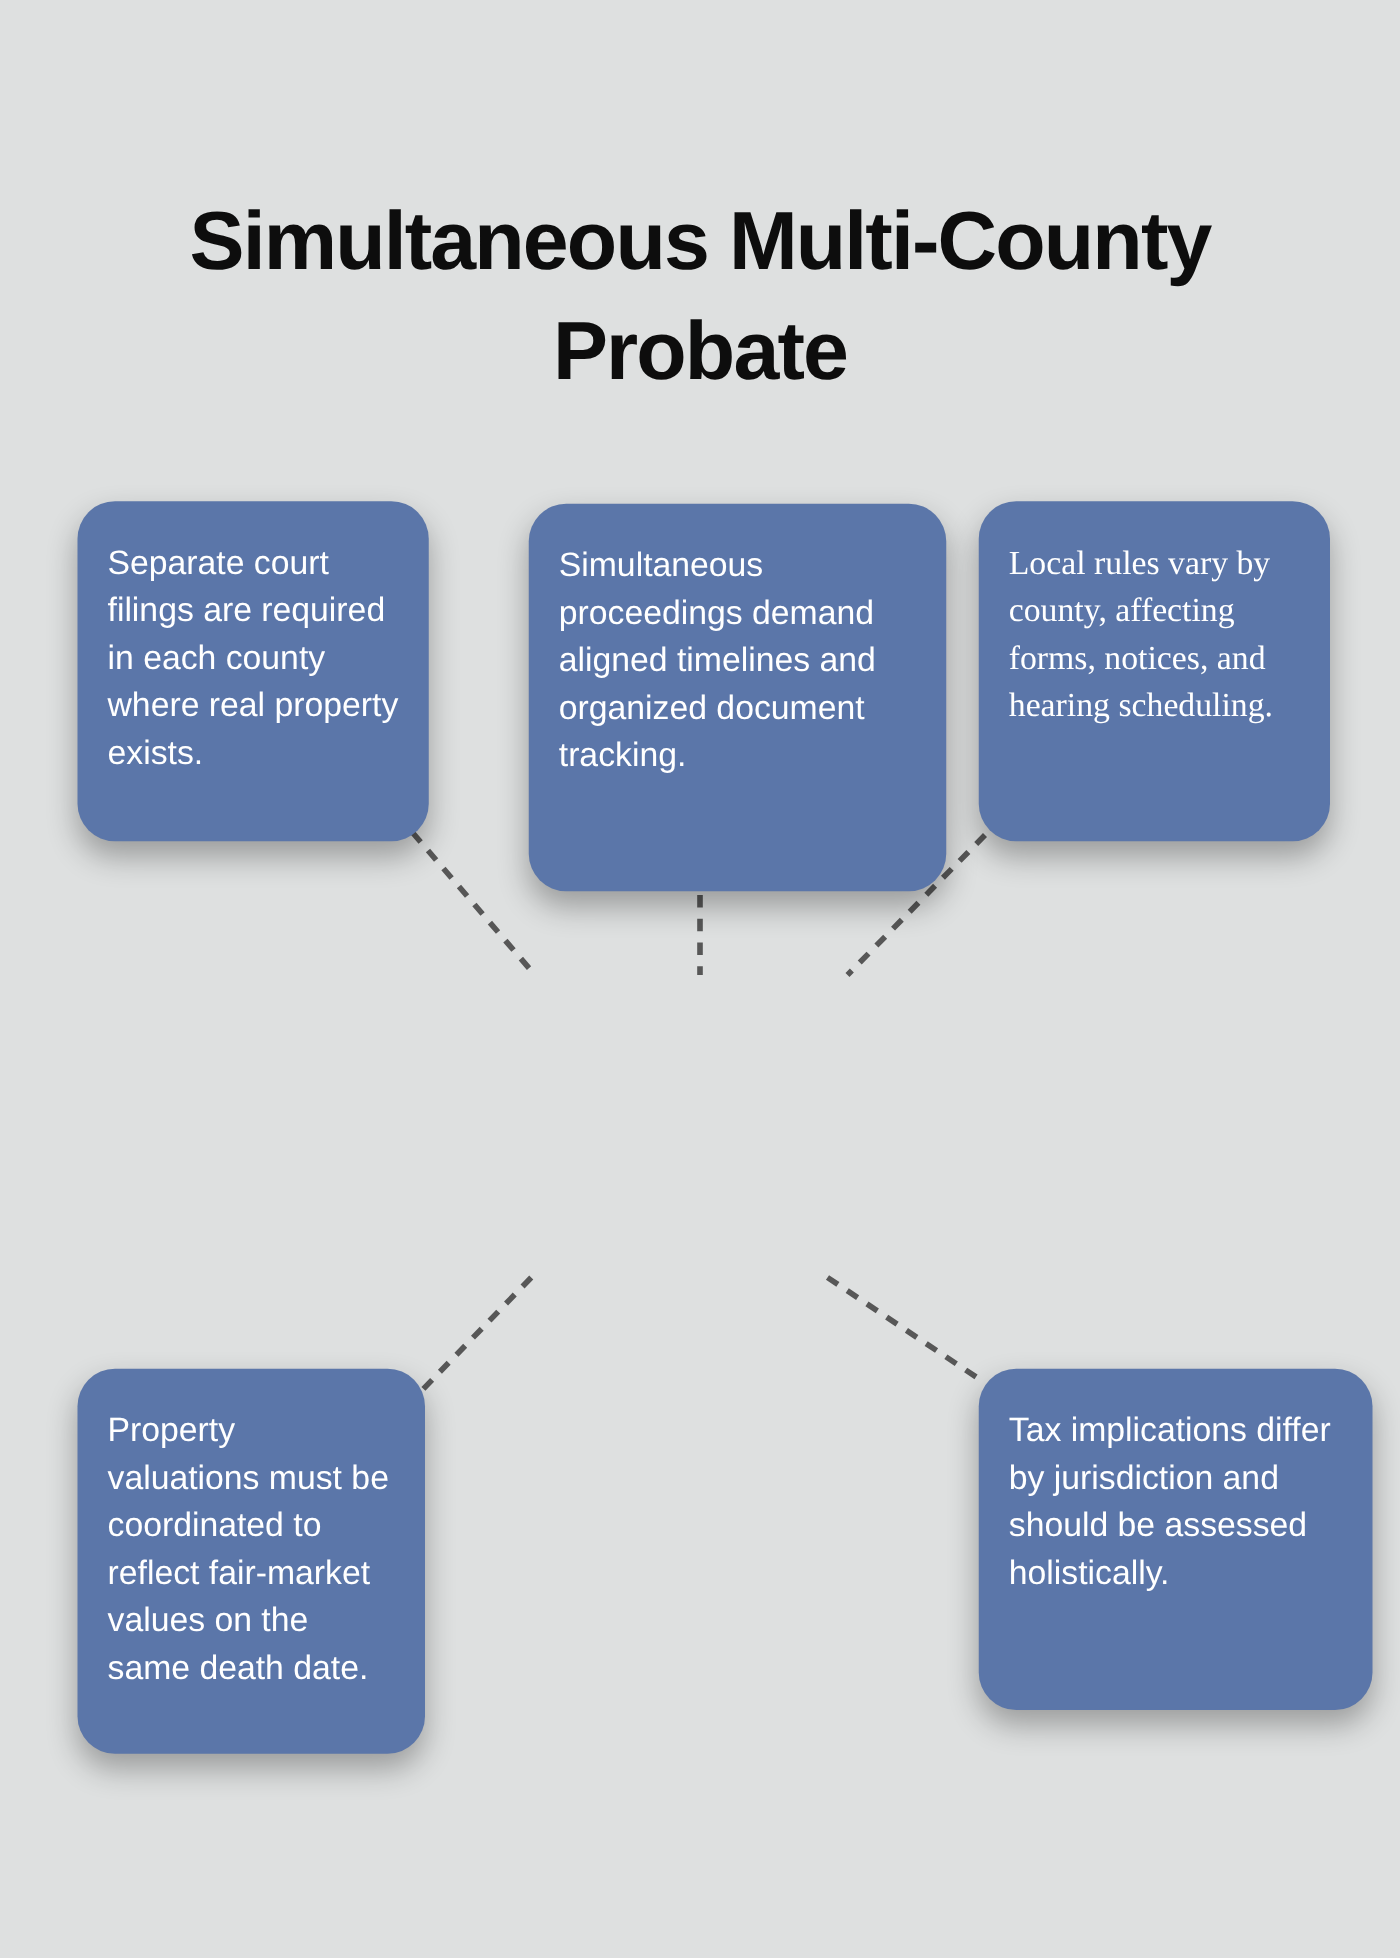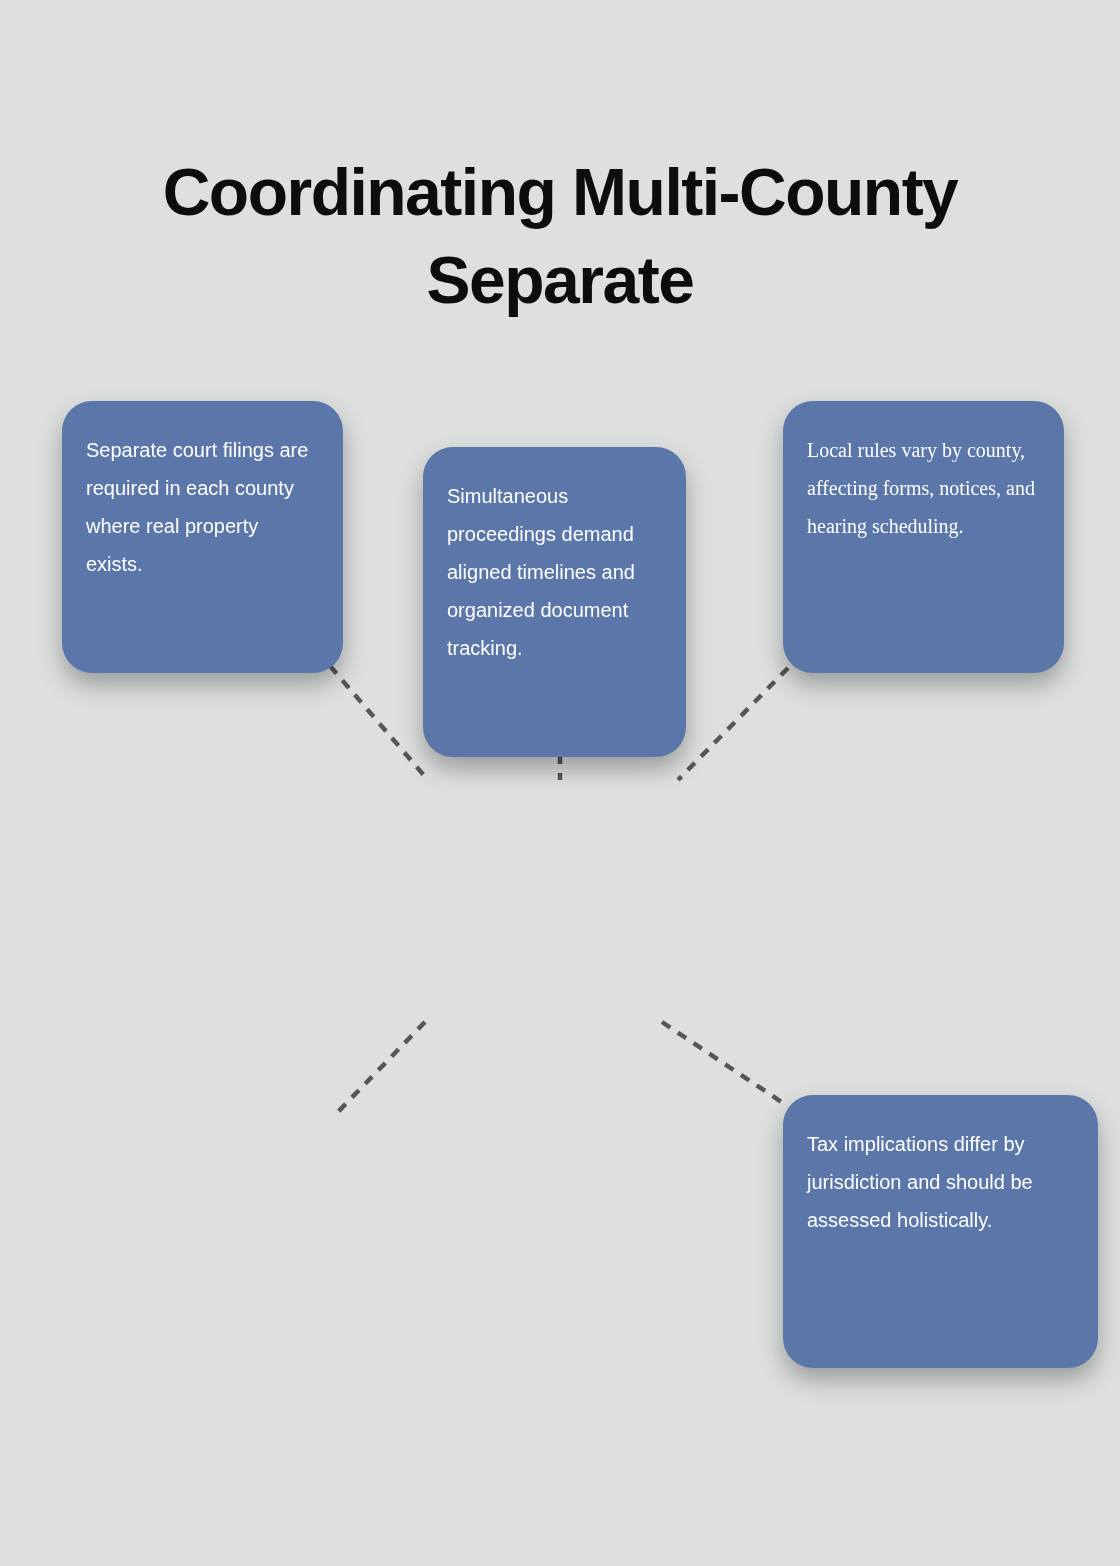--- a/index.html
+++ b/index.html
@@ -40,27 +40,27 @@
     stroke: #575757;
     stroke-width: 4.5;
     stroke-dasharray: 10 9;
   }
   .node {
     position: absolute;
     background: #5b76a9;
     border-radius: 30px;
     box-shadow: 0 12px 24px rgba(0,0,0,0.30);
     color: #ffffff;
-    font-size: 20px;
+    font-size: 27px;
     line-height: 38px;
     padding: 30px 24px 0 24px;
     box-sizing: border-box;
   }
   .node-top-left     { left: 62px;  top: 401px;  width: 281px; height: 272px; }
-  .node-top-middle   { left: 423px; top: 403px;  width: 263px; height: 310px; margin-top: 44px; }
+  .node-top-middle   { left: 423px; top: 403px;  width: 334px; height: 310px; }
   .node-top-right    { left: 783px; top: 401px;  width: 281px; height: 272px; font-family: Liberation Serif, serif; }
   .node-bottom-left  { left: 62px;  top: 1095px; width: 278px; height: 308px; }
   .node-bottom-right { left: 783px; top: 1095px; width: 315px; height: 273px; }
   .center-node {
     position: absolute;
     left: 378px;
     top: 782px;
     width: 362px;
     height: 238px;
     background: #f0f1f2;
@@ -77,21 +77,21 @@
     font-weight: 700;
     color: #1a1a1a;
     padding: 0 30px;
   }
 </style>
 </head>
 <body>
 
 <div class="canvas">
 
-  <h1 class="title">Coordinating Multi-County Separate</h1>
+  <h1 class="title">Simultaneous Multi-County Probate</h1>
 
   <svg class="connectors" viewBox="0 0 1120 1566" xmlns="http://www.w3.org/2000/svg" aria-hidden="true">
     <line x1="330" y1="666" x2="428" y2="780"></line>
     <line x1="560" y1="716" x2="560" y2="780"></line>
     <line x1="788" y1="668" x2="678" y2="780"></line>
     <line x1="425" y1="1022" x2="333" y2="1117"></line>
     <line x1="662" y1="1022" x2="783" y2="1103"></line>
   </svg>
 
   <div class="node node-top-left">
@@ -100,18 +100,21 @@
 
   <div class="node node-top-middle">
     <span>Simultaneous proceedings demand aligned timelines and organized document tracking.</span>
   </div>
 
   <div class="node node-top-right">
     <span>Local rules vary by county, affecting forms, notices, and hearing scheduling.</span>
   </div>
 
 
+  <div class="node node-bottom-left">
+    <span>Property valuations must be coordinated to reflect fair-market values on the same death date.</span>
+  </div>
 
   <div class="node node-bottom-right">
     <span>Tax implications differ by jurisdiction and should be assessed holistically.</span>
   </div>
 
 </div>
 
 </body></html>

